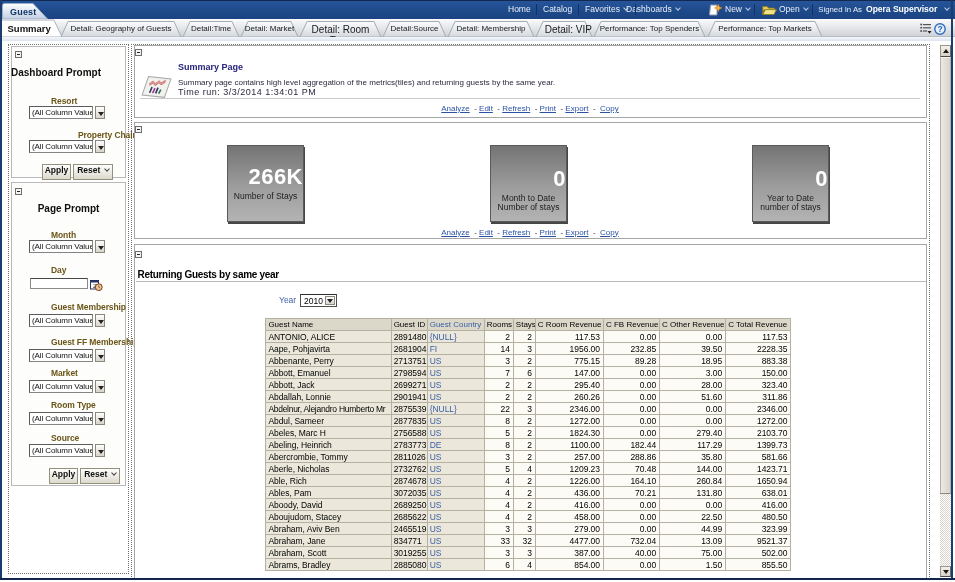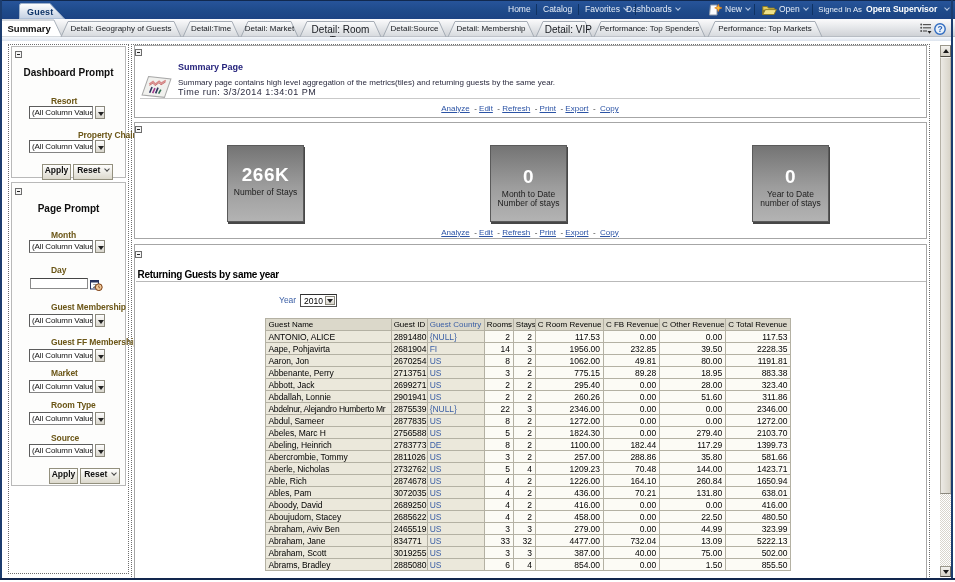--- a/index.html
+++ b/index.html
@@ -6,21 +6,21 @@
   font-family:"Liberation Sans", sans-serif; }
 .abs { position:absolute; }
 #page { position:relative; width:955px; height:582px; }
 
 #fr-left { left:0; top:0; width:2px; height:580px; background:#1b3c6e; }
 #fr-right { left:951px; top:0; width:2px; height:580px; background:#1b3c6e; }
 #fr-bottom { left:0; top:577.5px; width:955px; height:2px; background:#12264d; }
 
 #topbar { left:0; top:0; width:955px; height:19px;
   background:linear-gradient(#27549a, #1e4a8a 55%, #1c4383); border-top:1px solid #11294f; }
-#guesttab { left:19px; top:3px; width:46px; height:16px; }
+#guesttab { left:2px; top:3px; width:46px; height:16px; }
 #guesttab svg { display:block; }
 #guesttab .lbl { position:absolute; left:8px; top:3.5px; font-size:9px; font-weight:bold; color:#0e3468; letter-spacing:0.2px;}
 .nav { position:absolute; top:0; height:26px; line-height:19px; color:#e8eef8; font-size:8.5px; }
 .nav b { color:#ffffff; font-weight:bold; font-size:8.6px; letter-spacing:-0.05px; }
 .navsep { position:absolute; top:4px; width:1px; height:11px; background:#0f3263; }
 .chev { display:inline-block; width:4px; height:4px; border-right:1.3px solid #bccbe4; border-bottom:1.3px solid #bccbe4; transform:rotate(45deg); margin-left:2px; vertical-align:2px; }
 .chevd { display:inline-block; width:4px; height:4px; border-right:1.3px solid #444; border-bottom:1.3px solid #444; transform:rotate(45deg); margin-left:2px; vertical-align:2px; }
 
 #tabrow { left:0; top:19px; width:955px; height:18px;
   background:linear-gradient(#fbfbfc, #e3e5e8 55%, #cfd2d6); border-bottom:1px solid #b7bcc3; }
@@ -43,21 +43,21 @@
   border-left:3px solid transparent; border-right:3px solid transparent; border-top:4px solid #222; }
 .pbtn { position:absolute; height:16px; background:linear-gradient(#fefefd,#dcd9cd);
   border:1px solid #93907e; font-size:8.5px; font-weight:bold; color:#111; text-align:center; }
 
 .lnk { color:#2b53a5; text-decoration:underline; }
 .linkrow { position:absolute; font-size:8px; color:#333; }
 
 .tile { position:absolute; width:77px; height:77px;
   background:linear-gradient(#747474, #9d9d9d 55%, #b3b3b3);
   border:1px solid #5a5a5a; box-shadow:1px 2px 0 #474747; text-align:center; color:#fff; }
-.tile .big { font-size:19px; font-weight:bold; letter-spacing:0.5px; }
+.tile .big { font-size:22px; font-weight:bold; letter-spacing:0.5px;text-align:right; }
 .tile .sub { font-size:8.5px; color:#1d1d1d; line-height:9.5px; margin-top:2px; }
 
 #gtable { position:absolute; border-collapse:collapse; table-layout:fixed; font-size:8.5px; letter-spacing:-0.05px; color:#000; }
 #gtable td, #gtable th { border:1px solid #b4b1a3; overflow:hidden; white-space:nowrap;
   height:12px; padding:0 2px; font-weight:normal; text-align:left; }
 #gtable th { background:#dbd8ca; padding:0 1px 0 2px; text-align:left; font-size:8px; letter-spacing:0; }
 #gtable td.t { background:#ebe8db; }
 #gtable td.n { text-align:right; padding-right:3px; background:#fcfbf5; }
 #gtable .blue { color:#3b5fa5; }
 
@@ -148,21 +148,21 @@
 <svg class="abs" style="left:934px;top:22.5px;" width="12" height="12" viewBox="0 0 12 12">
 <circle cx="6" cy="6" r="5.2" fill="#e8f1fb" stroke="#2f6bc0" stroke-width="1.4"></circle>
 <text x="6" y="9" font-size="8.5" font-weight="bold" fill="#2a62b8" text-anchor="middle" font-family="Liberation Sans">?</text>
 </svg>
 <div id="content" class="abs">
 <div id="topstrip" class="abs"></div>
 <div class="abs dashed" style="left:6px;top:6.5px;width:121px;height:530px;"></div>
 <div class="abs dashed" style="left:129px;top:6.5px;width:799px;height:535px;border-bottom:none;"></div>
 <div class="secbox" style="left:9px;top:8.5px;width:115px;height:132px;border-color:#b9b9b9;background:#fdfdfc;"></div>
 <div class="minus" style="left:12.5px;top:14px;"></div>
-<div class="abs" style="left:9px;top:30px;width:115px;text-align:center;font-size:10px;font-weight:bold;color:#0f0f0f;">Dashboard Prompt</div>
+<div class="abs" style="left:9px;top:30px;width:115px;font-size:10px;font-weight:bold;color:#0f0f0f;">Dashboard Prompt</div>
 <div class="plabel" style="left:27px;top:58.5px;">Resort</div>
 <div class="combo" style="left:27px;top:69px;">
         <div class="box" style="width:64px;">(All Column Value</div>
         <div class="btn" style="left:66px;"></div>
       </div>
 <div class="plabel" style="left:10px;top:92.5px;padding-left:44px;">Property Chain</div>
 <div class="combo" style="left:27px;top:103px;">
         <div class="box" style="width:64px;">(All Column Value</div>
         <div class="btn" style="left:66px;"></div>
       </div>
@@ -295,40 +295,40 @@
             <td class="t">2681904</td>
             <td class="t blue">FI</td>
             <td class="n">14</td>
             <td class="n">3</td>
             <td class="n">1956.00</td>
             <td class="n">232.85</td>
             <td class="n">39.50</td>
             <td class="n">2228.35</td>
           </tr>
           <tr>
-            <td class="t">Aaron, Jon</td>
-            <td class="t">2670254</td>
-            <td class="t blue">US</td>
-            <td class="n">8</td>
-            <td class="n">2</td>
-            <td class="n">1062.00</td>
-            <td class="n">49.81</td>
-            <td class="n">80.00</td>
-            <td class="n">1191.81</td>
-          </tr>
-          <tr>
             <td class="t">Abbenante, Perry</td>
             <td class="t">2713751</td>
             <td class="t blue">US</td>
             <td class="n">3</td>
             <td class="n">2</td>
             <td class="n">775.15</td>
             <td class="n">89.28</td>
             <td class="n">18.95</td>
             <td class="n">883.38</td>
+          </tr>
+          <tr>
+            <td class="t">Abbott, Emanuel</td>
+            <td class="t">2798594</td>
+            <td class="t blue">US</td>
+            <td class="n">7</td>
+            <td class="n">6</td>
+            <td class="n">147.00</td>
+            <td class="n">0.00</td>
+            <td class="n">3.00</td>
+            <td class="n">150.00</td>
           </tr>
           <tr>
             <td class="t">Abbott, Jack</td>
             <td class="t">2699271</td>
             <td class="t blue">US</td>
             <td class="n">2</td>
             <td class="n">2</td>
             <td class="n">295.40</td>
             <td class="n">0.00</td>
             <td class="n">28.00</td>
@@ -468,21 +468,21 @@
           </tr>
           <tr>
             <td class="t">Abraham, Jane</td>
             <td class="t">834771</td>
             <td class="t blue">US</td>
             <td class="n">33</td>
             <td class="n">32</td>
             <td class="n">4477.00</td>
             <td class="n">732.04</td>
             <td class="n">13.09</td>
-            <td class="n">5222.13</td>
+            <td class="n">9521.37</td>
           </tr>
           <tr>
             <td class="t">Abraham, Scott</td>
             <td class="t">3019255</td>
             <td class="t blue">US</td>
             <td class="n">3</td>
             <td class="n">3</td>
             <td class="n">387.00</td>
             <td class="n">40.00</td>
             <td class="n">75.00</td>

